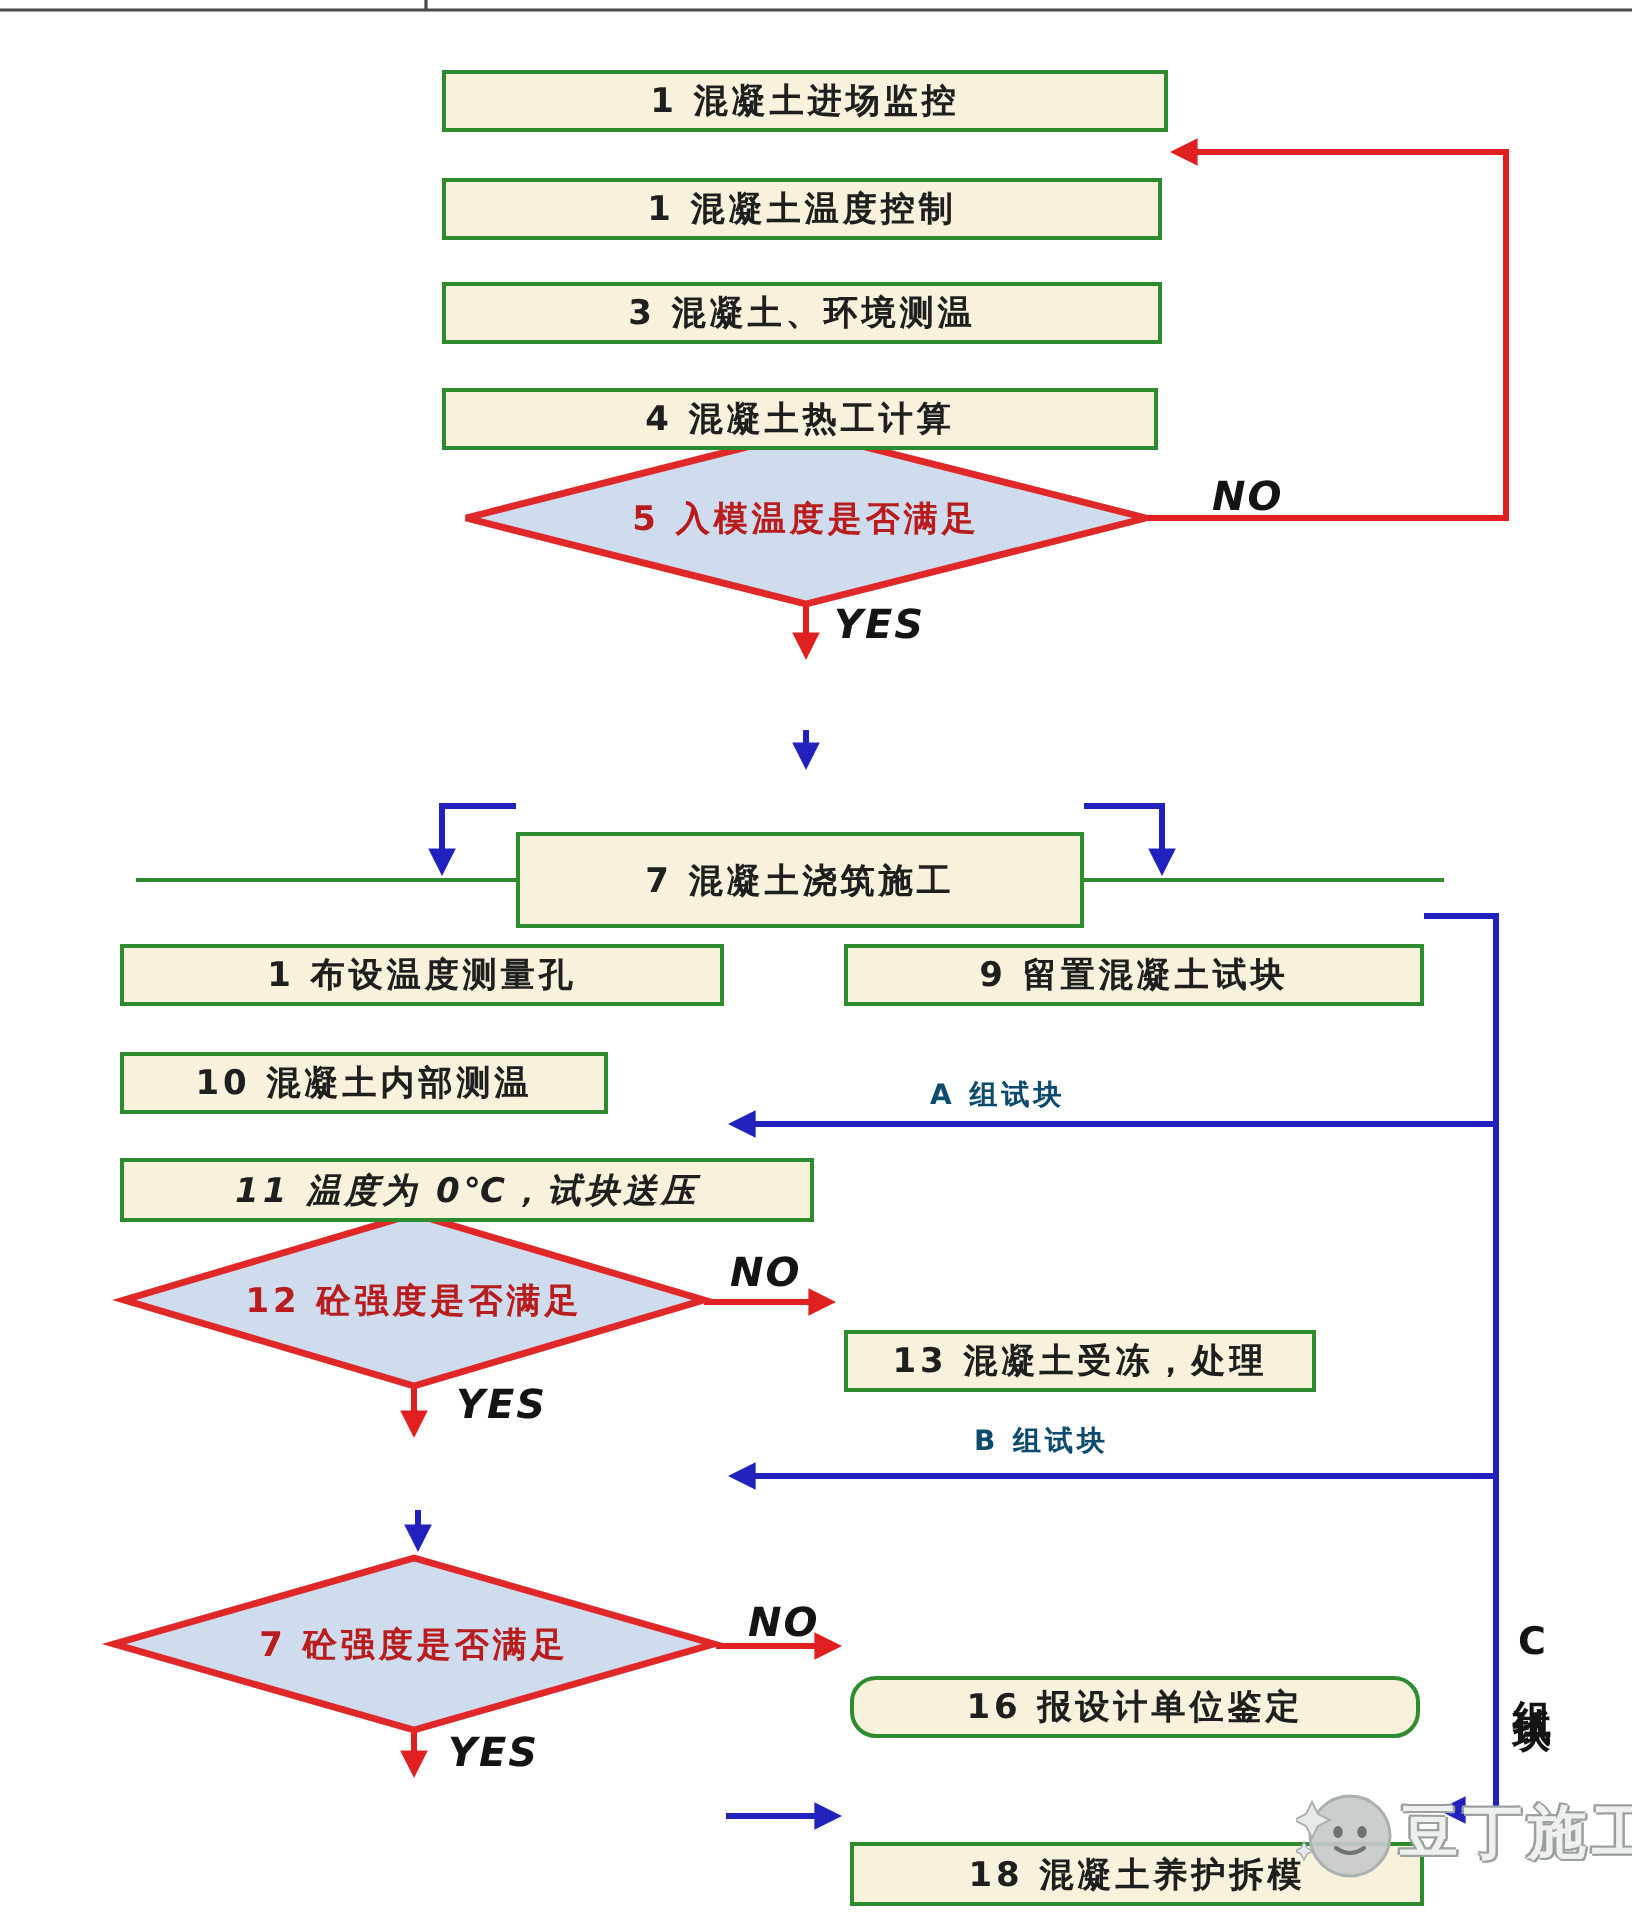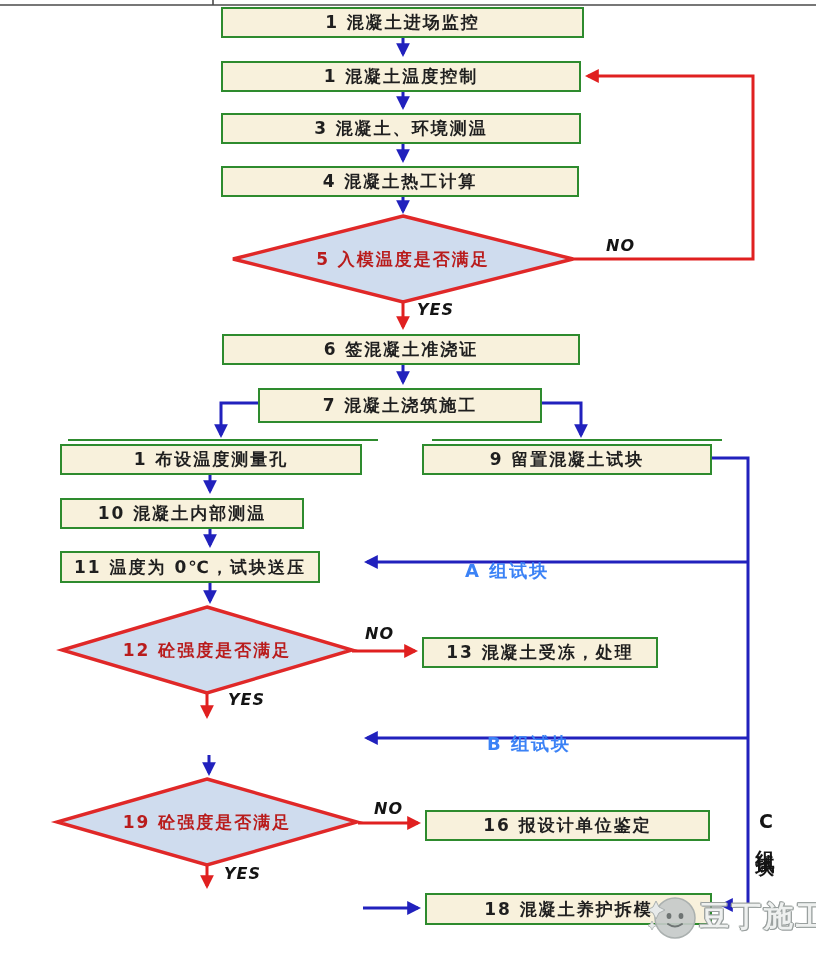--- a/index.html
+++ b/index.html
@@ -7,32 +7,33 @@
     position:relative;width:816px;height:961px;background:#ffffff;overflow:hidden;
     font-family:"DejaVu Sans","Liberation Sans",sans-serif;
   }
   svg.wires{position:absolute;left:0;top:0;width:816px;height:961px;}
   .node{
     position:absolute;box-sizing:border-box;
     background:#f8f1dc;border:2.5px solid #2e8b2e;
     display:flex;align-items:center;justify-content:center;
     font-size:17px;font-weight:600;color:#1f1f1f;letter-spacing:2px;
     white-space:nowrap;
+    margin-top:28px;
   }
   .dtext{
     position:absolute;display:flex;align-items:center;justify-content:center;
     font-size:17px;font-weight:600;color:#b91c1c;letter-spacing:2px;white-space:nowrap;
   }
   .edge-label{
-    position:absolute;font-style:italic;font-weight:700;font-size:16px;color:#141414;
+    position:absolute;font-style:italic;font-weight:700;font-size:20px;color:#141414;
     letter-spacing:1px;white-space:nowrap;
   }
   .group-label{
-    position:absolute;font-size:18px;font-weight:600;color:#3b82f6;
-    letter-spacing:2px;white-space:nowrap;margin-top:20px;
+    position:absolute;font-size:14px;font-weight:600;color:#0c4a6e;
+    letter-spacing:2px;white-space:nowrap;
   }
   .group-label-vert{
     position:absolute;writing-mode:vertical-rl;text-orientation:upright;
     font-size:19px;font-weight:700;color:#141414;letter-spacing:3px;white-space:nowrap;
   }
   .watermark{
     position:absolute;left:648px;top:891px;display:flex;align-items:center;gap:2px;
     pointer-events:none;
   }
   .watermark-text{
@@ -93,33 +94,32 @@
 
     <polygon points="403,216 573,259 403,302 233,259" fill="#cfdcee" stroke="#e02828" stroke-width="3.4"></polygon>
     <polygon points="207,607 352,650 207,693 62,650" fill="#cfdcee" stroke="#e02828" stroke-width="3.4"></polygon>
     <polygon points="207,779 357,822 207,865 57,822" fill="#cfdcee" stroke="#e02828" stroke-width="3.4"></polygon>
   </svg>
 
   <div class="node" style="left:221px;top:7px;width:363px;height:31px;">1 混凝土进场监控</div>
   <div class="node" style="left:221px;top:61px;width:360px;height:31px;">1 混凝土温度控制</div>
   <div class="node" style="left:221px;top:113px;width:360px;height:31px;text-align:center;">3 混凝土、环境测温</div>
   <div class="node" style="left:221px;top:166px;width:358px;height:31px;">4 混凝土热工计算</div>
-  <div class="node" style="left:222px;top:334px;width:358px;height:31px;">6 签混凝土准浇证</div>
-  <div class="node" style="left:258px;top:388px;width:284px;height:35px;">7 混凝土浇筑施工</div>
+  <div class="node" style="left:258px;top:388px;width:284px;height:48px;">7 混凝土浇筑施工</div>
   <div class="node" style="left:60px;top:444px;width:302px;height:31px;">1 布设温度测量孔</div>
   <div class="node" style="left:422px;top:444px;width:290px;height:31px;">9 留置混凝土试块</div>
   <div class="node" style="left:60px;top:498px;width:244px;height:31px;">10 混凝土内部测温</div>
-  <div class="node" style="left:60px;top:551px;width:260px;height:32px;">11 温度为 0℃，试块送压</div>
+  <div class="node" style="left:60px;top:551px;width:347px;height:32px;font-style:italic;">11 温度为 0℃，试块送压</div>
   <div class="node" style="left:422px;top:637px;width:236px;height:31px;">13 混凝土受冻，处理</div>
-  <div class="node" style="left:425px;top:810px;width:285px;height:31px;">16 报设计单位鉴定</div>
+  <div class="node" style="left:425px;top:810px;width:285px;height:31px;border-radius:13px;">16 报设计单位鉴定</div>
   <div class="node" style="left:425px;top:893px;width:287px;height:32px;">18 混凝土养护拆模</div>
 
   <div class="dtext" style="left:263px;top:243px;width:280px;height:32px;">5 入模温度是否满足</div>
   <div class="dtext" style="left:77px;top:634px;width:260px;height:32px;">12 砼强度是否满足</div>
-  <div class="dtext" style="left:77px;top:806px;width:260px;height:32px;">19 砼强度是否满足</div>
+  <div class="dtext" style="left:77px;top:806px;width:260px;height:32px;">7 砼强度是否满足</div>
 
   <div class="edge-label" style="left:417px;top:300px;">YES</div>
   <div class="edge-label" style="left:606px;top:236px;">NO</div>
   <div class="edge-label" style="left:228px;top:690px;">YES</div>
   <div class="edge-label" style="left:365px;top:624px;">NO</div>
   <div class="edge-label" style="left:224px;top:864px;">YES</div>
   <div class="edge-label" style="left:374px;top:799px;">NO</div>
 
   <div class="group-label" style="left:465px;top:539px;">A 组试块</div>
   <div class="group-label" style="left:487px;top:712px;">B 组试块</div>

